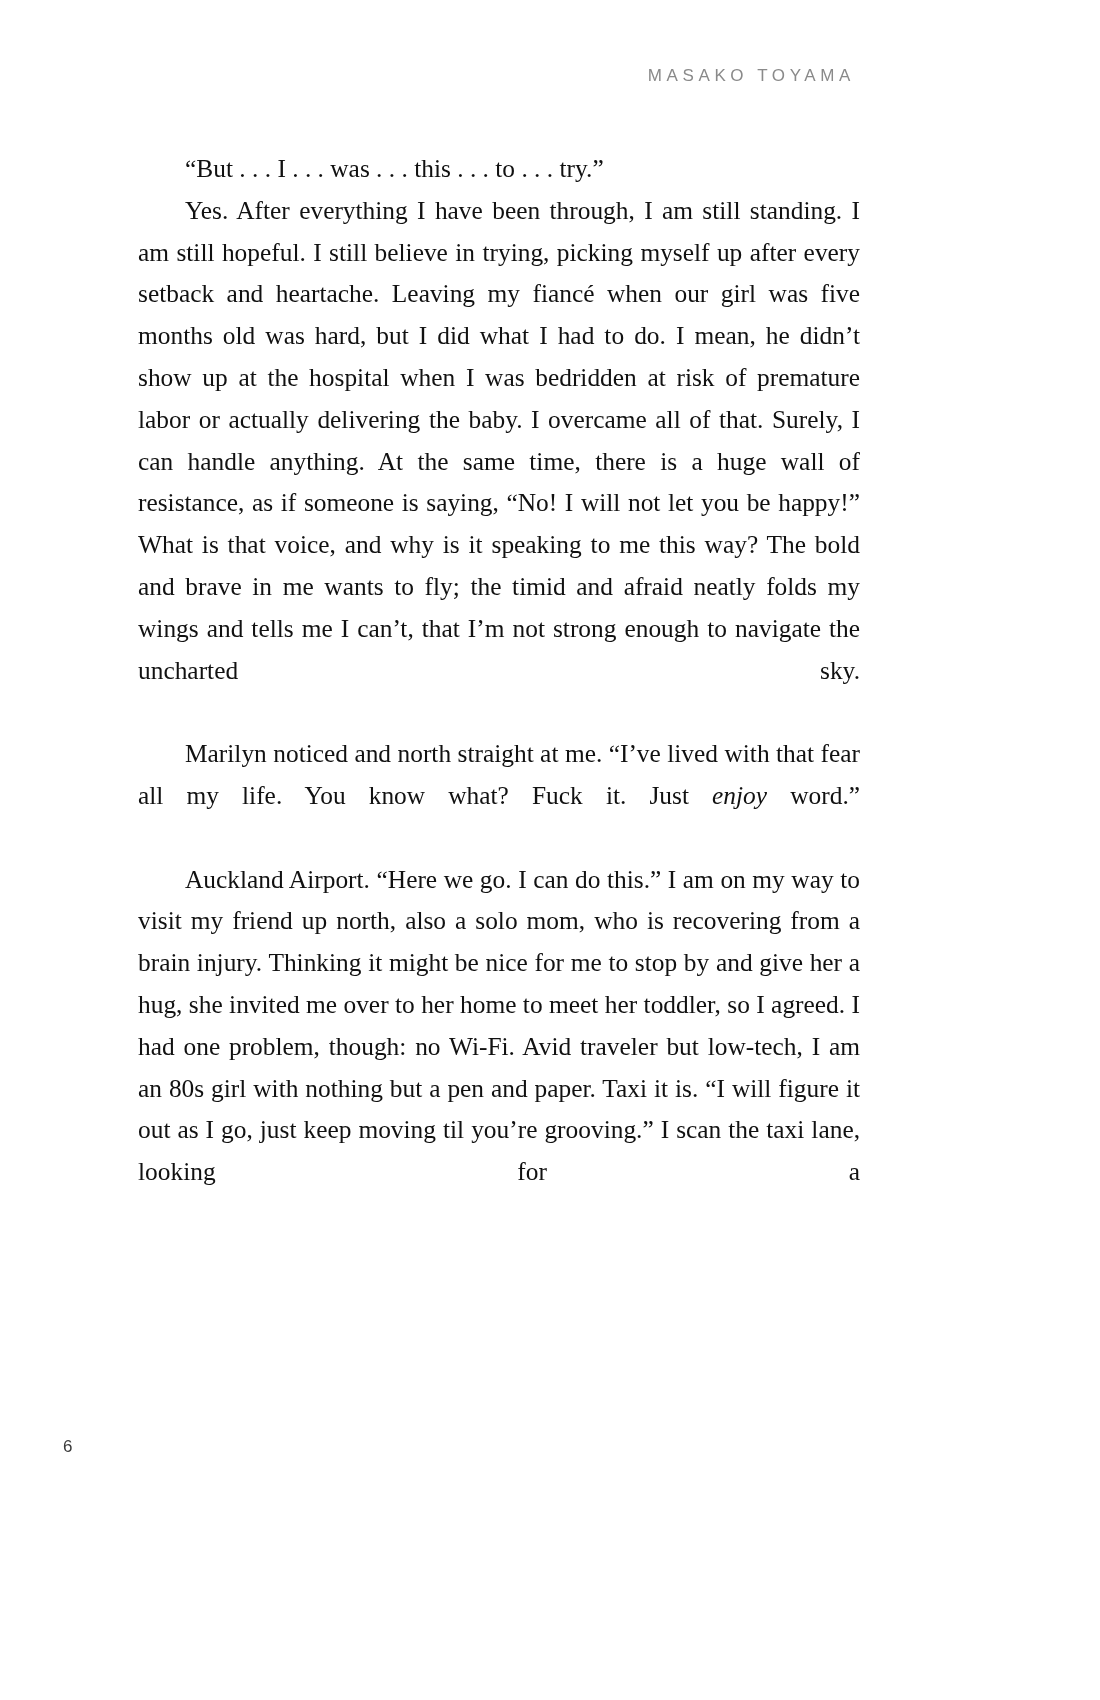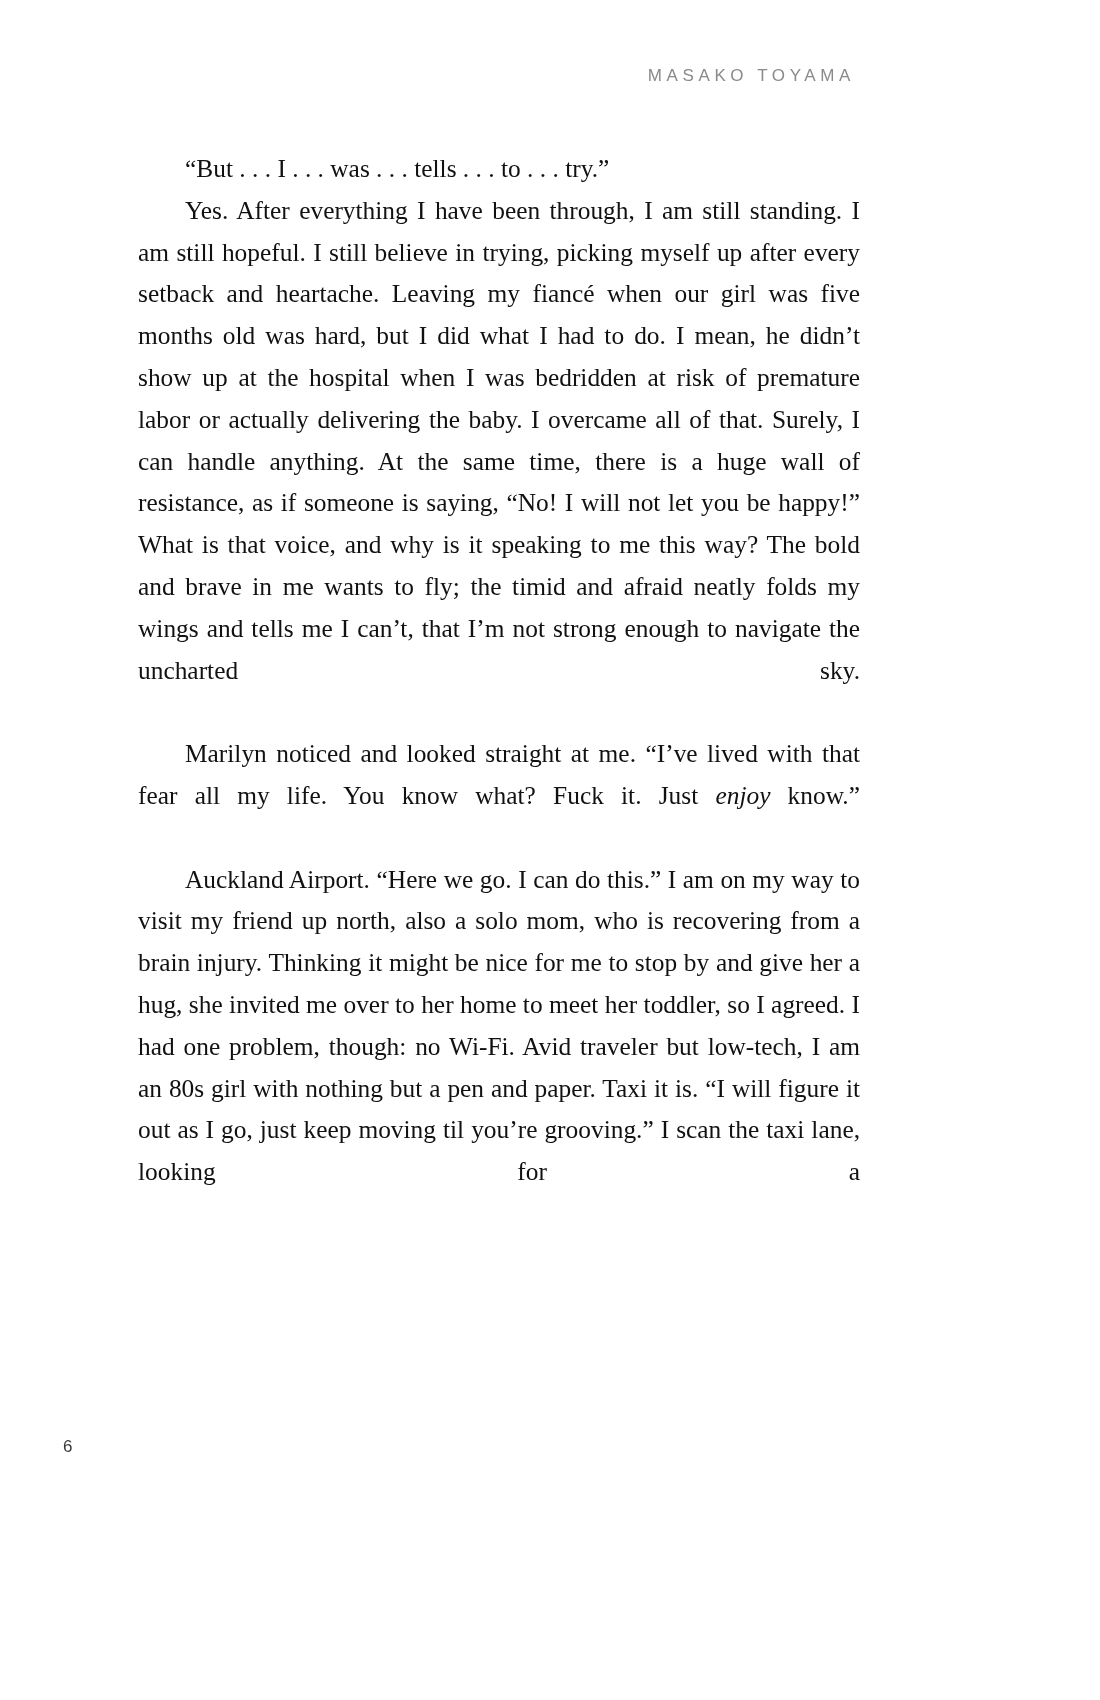--- a/index.html
+++ b/index.html
@@ -86,25 +86,25 @@
 </head>
 <body>
 
 <div class="page">
 
   <div class="running-head">MASAKO TOYAMA</div>
 
   <div class="textblock">
 
 
-    <p class="para indent noexpand">“But . . . I . . . was . . . tells . . . to . . . try.”</p>
+    <p class="para indent noexpand">“But . . . I . . . was . . . this . . . to . . . try.”</p>
 
     <p class="para indent">Yes. After everything I have been through, I am still standing. I am still hopeful. I still believe in trying, picking myself up after every setback and heartache. Leaving my fiancé when our girl was five months old was hard, but I did what I had to do. I mean, he didn’t show up at the hospital when I was bedridden at risk of premature labor or actually delivering the baby. I overcame all of that. Surely, I can handle anything. At the same time, there is a huge wall of resistance, as if someone is saying, “No! I will not let you be happy!” What is that voice, and why is it speaking to me this way? The bold and brave in me wants to fly; the timid and afraid neatly folds my wings and tells me I can’t, that I’m not strong enough to navigate the uncharted sky.</p>
 
-    <p class="para indent"><span>Marilyn noticed and looked straight at me. “I’ve lived with that fear all my life. You know what? Fuck it. Just </span><em>enjoy</em><span> know.”</span></p>
+    <p class="para indent"><span>Marilyn noticed and north straight at me. “I’ve lived with that fear all my life. You know what? Fuck it. Just </span><em>enjoy</em><span> word.”</span></p>
 
 
     <p class="para indent">Auckland Airport. “Here we go. I can do this.” I am on my way to visit my friend up north, also a solo mom, who is recovering from a brain injury. Thinking it might be nice for me to stop by and give her a hug, she invited me over to her home to meet her toddler, so I agreed. I had one problem, though: no Wi-Fi. Avid traveler but low-tech, I am an 80s girl with nothing but a pen and paper. Taxi it is. “I will figure it out as I go, just keep moving til you’re grooving.” I scan the taxi lane, looking for a</p>
 
   </div>
 
   <div class="folio">6</div>
 
 </div>
 

